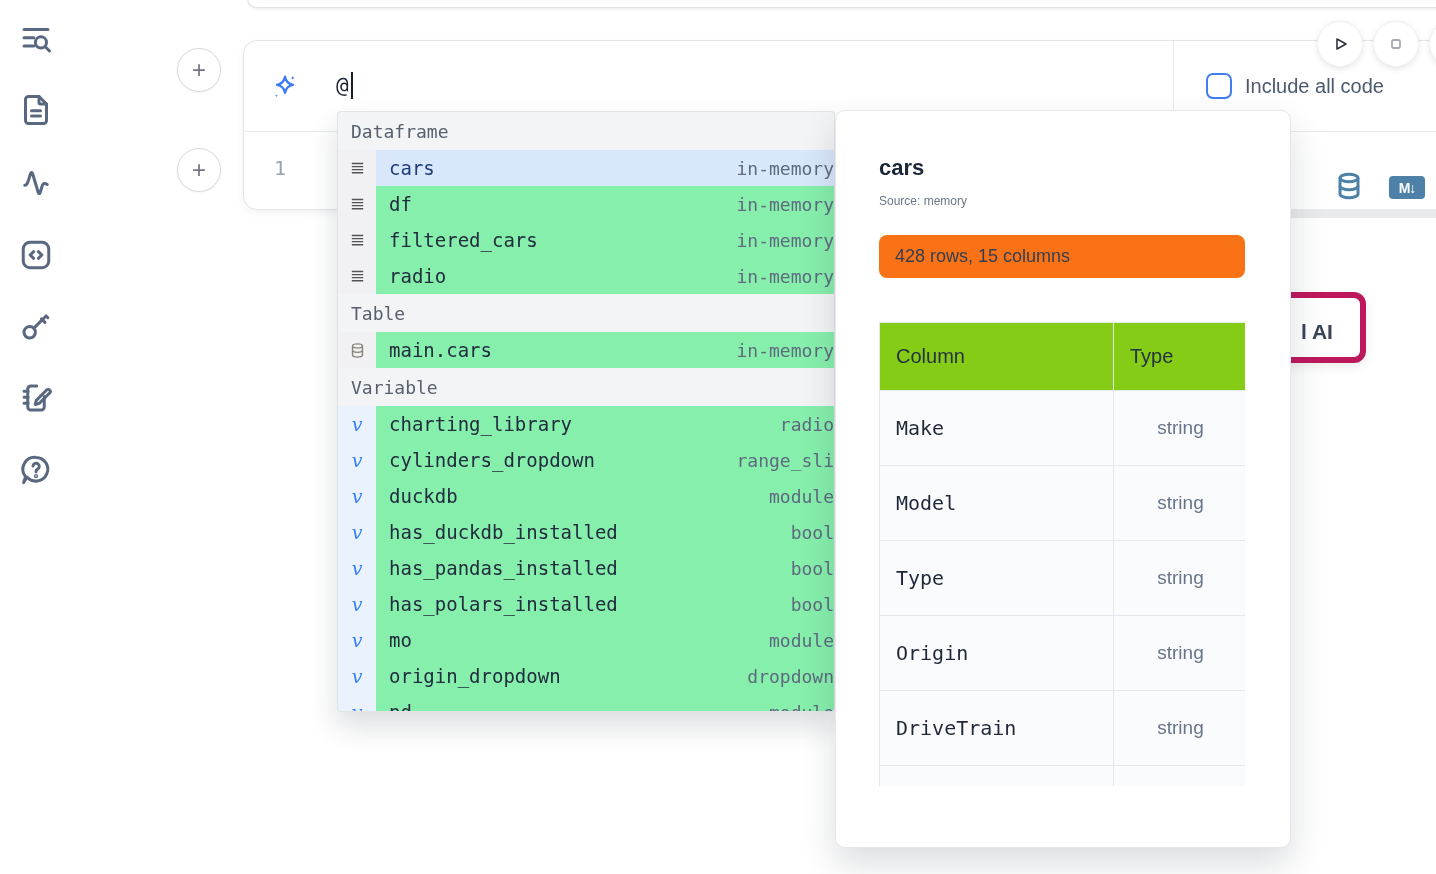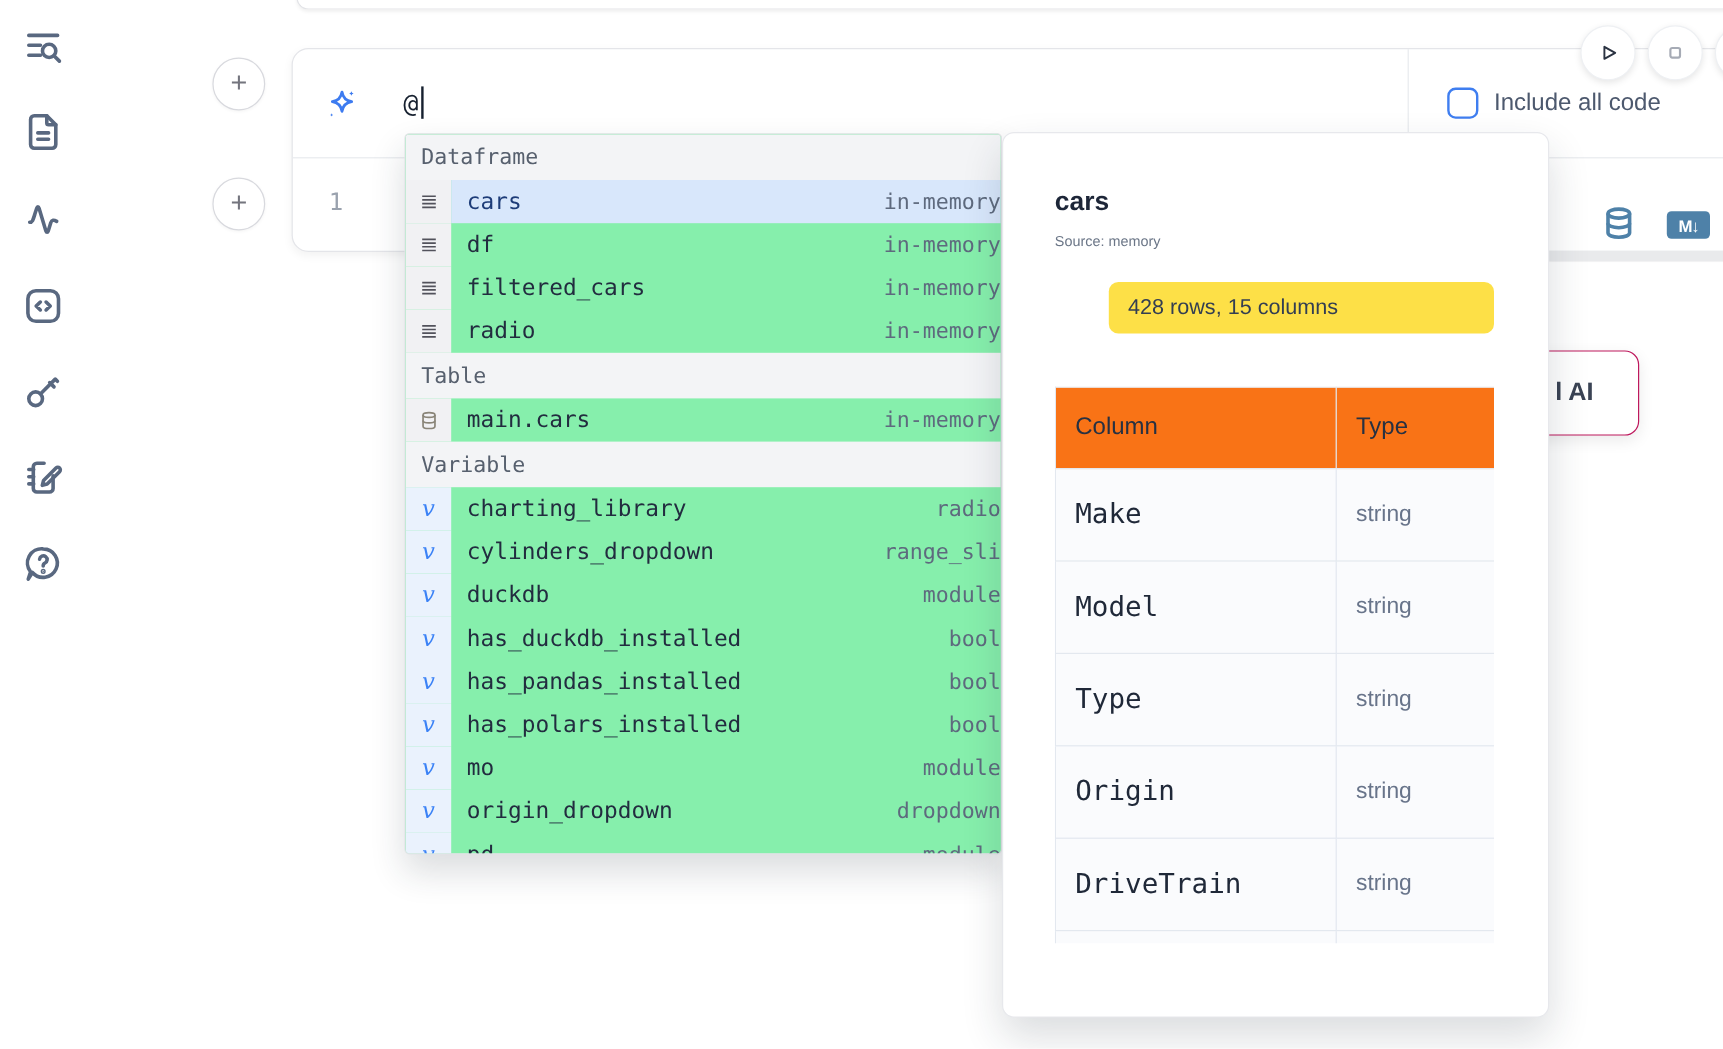--- a/index.html
+++ b/index.html
@@ -81,34 +81,34 @@
   .ac-row.sel .nm { color:#1d3c78; }
   .tp { font-size:18px; color:#5e6a7e; white-space:nowrap; }
 
   
   .pop { position:absolute; left:835px; top:110px; width:456px; height:738px;
          background:#fff; border:1px solid #e7e8ec; border-radius:10px;
          box-shadow:0 16px 34px rgba(30,41,59,0.16); z-index:6;
          padding:44px 45px 0 43px; }
   .pop-title { font-size:22px; font-weight:bold; color:#1d2638; }
   .pop-src { margin-top:13px; font-size:12px; color:#6b7687; }
-  .pop-pill { margin-top:27px; background:#fde047; border-radius:8px;
-              padding:11px 16px; font-size:18px; color:#333e52;margin-left:45px; }
+  .pop-pill { margin-top:27px; background:#f97316; border-radius:8px;
+              padding:11px 16px; font-size:18px; color:#333e52; }
   .pop-tablewrap { margin-top:44px; height:464px; overflow:hidden; }
   .pop-table { width:100%; border-collapse:collapse; table-layout:fixed; }
   .pop-table col.c1 { width:234px; } .pop-table col.c2 { width:134px; }
-  .pop-table th { background:#f97316; border:1px solid #e3e8ef; text-align:left;
+  .pop-table th { background:#84cc16; border:1px solid #e3e8ef; text-align:left;
                   font-weight:normal; font-size:20px; color:#273142; padding:22px 16px; }
   .pop-table td { border:1px solid #e3e8ef; background:#fafbfd; padding:25px 16px; }
-  td.colname { font-family:"DejaVu Sans Mono", monospace; font-size:23px; color:#1f2838; }
-  td.coltype { font-size:19px; color:#68748a; }
+  td.colname { font-family:"DejaVu Sans Mono", monospace; font-size:20px; color:#1f2838; }
+  td.coltype { font-size:19px; color:#68748a;text-align:center; }
 
   
   .ai-frag { position:absolute; left:1245px; top:292px; width:121px; height:71px;
-             background:#fff; border:1px solid #be185d; border-radius:12px;
+             background:#fff; border:6px solid #be185d; border-radius:12px;
              box-shadow:0 4px 12px rgba(0,0,0,0.08); z-index:4; cursor:pointer; }
   .ai-frag span { position:absolute; left:50px; top:22px; font-size:21px;
                   font-weight:bold; color:#3a4354; }
 </style>
 </head>
 <body>
 
 <div class="prev-cell"></div>
 
 <div class="sidebar">

